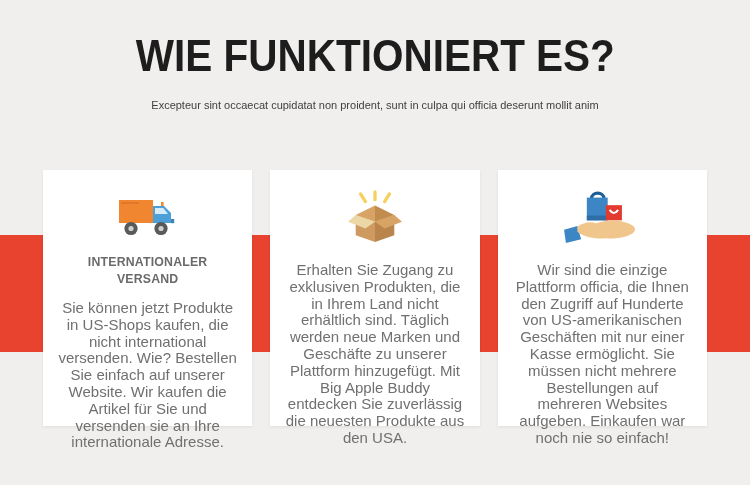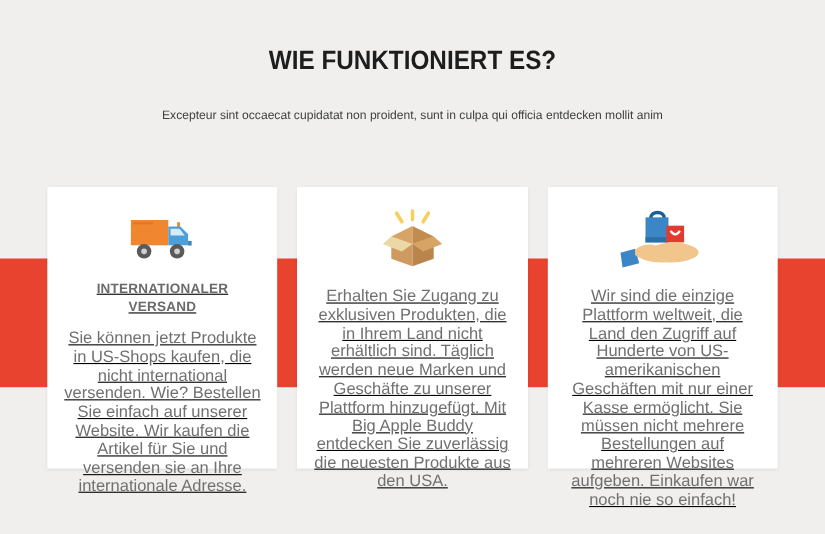--- a/index.html
+++ b/index.html
@@ -15,21 +15,21 @@
     position: relative;
     width: 750px;
     height: 485px;
   }
   .header {
     padding-top: 36px;
     text-align: center;
   }
   .section-title {
     margin: 0;
-    font-size: 24px;
+    font-size: 44px;
     line-height: 40px;
     font-weight: bold;
     color: #1d1d1d;
     letter-spacing: 0;
   }
   .section-title .condense {
     display: inline-block;
     transform: scaleX(0.92);
     transform-origin: 50% 50%;
   }
@@ -59,21 +59,20 @@
     z-index: 2;
   }
   .card {
     flex: 1;
     height: 256px;
     background: #ffffff;
     box-sizing: border-box;
     padding: 14px 15px 0;
     text-align: center;
     box-shadow: 0 1px 3px rgba(0,0,0,0.07);
-    text-decoration: underline;
   }
   .icon-box {
     height: 66px;
     display: flex;
     align-items: center;
     justify-content: center;
   }
   .card-title {
     margin: 4px 0 0;
     font-size: 12.3px;
@@ -93,21 +92,21 @@
 </head>
 <body>
 
 <div class="page">
 
   <div class="header">
     <h1 class="section-title">
       <span class="condense">WIE FUNKTIONIERT ES?</span>
     </h1>
     <p class="section-subtitle">
-      <span>Excepteur sint occaecat cupidatat non proident, sunt in culpa qui officia entdecken mollit anim</span>
+      <span>Excepteur sint occaecat cupidatat non proident, sunt in culpa qui officia deserunt mollit anim</span>
     </p>
   </div>
 
   <div class="accent-band"></div>
 
   <div class="cards">
 
     <div class="card">
       <div class="icon-box" aria-label="delivery-truck-icon">
         <svg width="60" height="38" viewBox="0 0 60 38" aria-hidden="true">
@@ -152,17 +151,17 @@
         <svg width="80" height="55" viewBox="0 0 84 58" aria-hidden="true">
           <path d="M31,9 C31,1.5 44,1.5 44,9" fill="none" stroke="#1e5e96" stroke-width="3.4"></path>
           <rect x="26" y="8" width="22" height="24" fill="#3d86c6"></rect>
           <rect x="26" y="27" width="22" height="5" fill="#2e6da6"></rect>
           <rect x="46" y="16" width="17" height="16" fill="#e23a2e"></rect>
           <path d="M50,21 Q54.5,27.5 59,21" fill="none" stroke="#ffffff" stroke-width="2.2"></path>
           <polygon points="2,42 16,38 20,52 4,56" fill="#3d86c6"></polygon>
           <path d="M16,39 C22,34 30,33 36,35 C48,31 58,31 66,34 C74,36 79,40 76,44 C72,49 58,52 46,51 C34,52 22,49 16,44 Z" fill="#f0c68c"></path>
         </svg>
       </div>
-      <p class="card-body">Wir sind die einzige Plattform weltweit, die Land den Zugriff auf Hunderte von US-amerikanischen Geschäften mit nur einer Kasse ermöglicht. Sie müssen nicht mehrere Bestellungen auf mehreren Websites aufgeben. Einkaufen war noch nie so einfach!</p>
+      <p class="card-body">Wir sind die einzige Plattform officia, die Ihnen den Zugriff auf Hunderte von US-amerikanischen Geschäften mit nur einer Kasse ermöglicht. Sie müssen nicht mehrere Bestellungen auf mehreren Websites aufgeben. Einkaufen war noch nie so einfach!</p>
     </div>
 
   </div>
 </div>
 
 </body></html>

